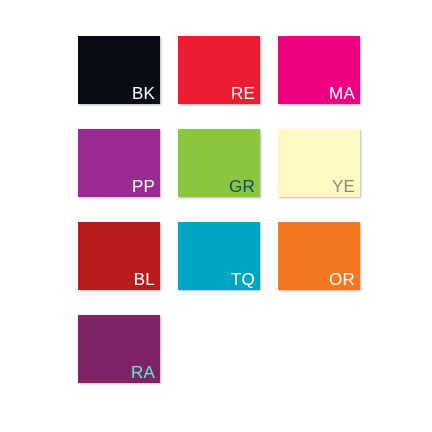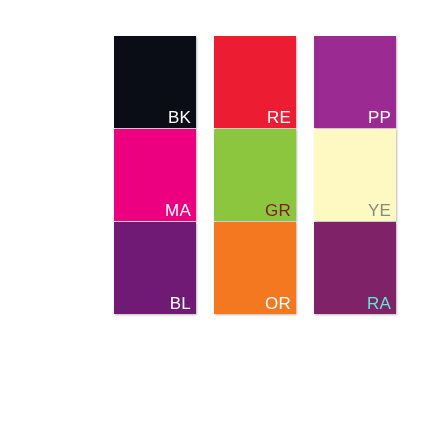--- a/index.html
+++ b/index.html
@@ -24,23 +24,22 @@
     grid-template-columns: repeat(3, 82px);
     grid-template-rows: repeat(4, 82px);
     column-gap: 18px;
     row-gap: 11px;
   }
 
   .swatch {
     position: relative;
     box-sizing: border-box;
     width: 82px;
-    height: 92px;
+    height: 68px;
     overflow: visible;
-    margin-left: 36px;
   }
 
   .swatch.filled {
     box-shadow: 1px 1px 2px rgba(0, 0, 0, 0.28);
   }
 
   .swatch.empty {
     background: transparent;
     box-shadow: none;
   }
@@ -60,34 +59,37 @@
 </head>
 <body>
 
 <div id="palette-grid">
     <div class="swatch filled" style="background: rgb(10, 13, 22);">
       <span class="swatch-label" style="color: rgb(255, 255, 255);">BK</span>
     </div>
     <div class="swatch filled" style="background: rgb(236, 28, 51);">
       <span class="swatch-label" style="color: rgb(255, 255, 255);">RE</span>
     </div>
+    <div class="swatch filled" style="background: rgb(236, 0, 128);">
+      <span class="swatch-label" style="color: rgb(255, 255, 255);">MA</span>
+    </div>
     <div class="swatch filled" style="background: rgb(155, 42, 146);">
       <span class="swatch-label" style="color: rgb(255, 255, 255);">PP</span>
     </div>
-    <div class="swatch filled" style="background: rgb(236, 0, 128);">
-      <span class="swatch-label" style="color: rgb(255, 255, 255);">MA</span>
-    </div>
     <div class="swatch filled" style="background: rgb(140, 198, 63);">
-      <span class="swatch-label" style="color: #7f1d1d;">GR</span>
+      <span class="swatch-label" style="color: #0c4a6e;">GR</span>
     </div>
     <div class="swatch filled" style="background: #fef9c3;">
       <span class="swatch-label" style="color: rgb(138, 138, 120);">YE</span>
     </div>
-    <div class="swatch filled" style="background: #701a75;">
+    <div class="swatch filled" style="background: #b91c1c;">
       <span class="swatch-label" style="color: rgb(255, 255, 255);">BL</span>
+    </div>
+    <div class="swatch filled" style="background: rgb(0, 167, 194);">
+      <span class="swatch-label" style="color: rgb(255, 255, 255);">TQ</span>
     </div>
     <div class="swatch filled" style="background: rgb(244, 120, 31);">
       <span class="swatch-label" style="color: rgb(255, 255, 255);">OR</span>
     </div>
     <div class="swatch filled" style="background: rgb(127, 34, 104);">
       <span class="swatch-label" style="color: #5eead4;">RA</span>
     </div>
     <div class="swatch empty"></div>
   </div>
 

